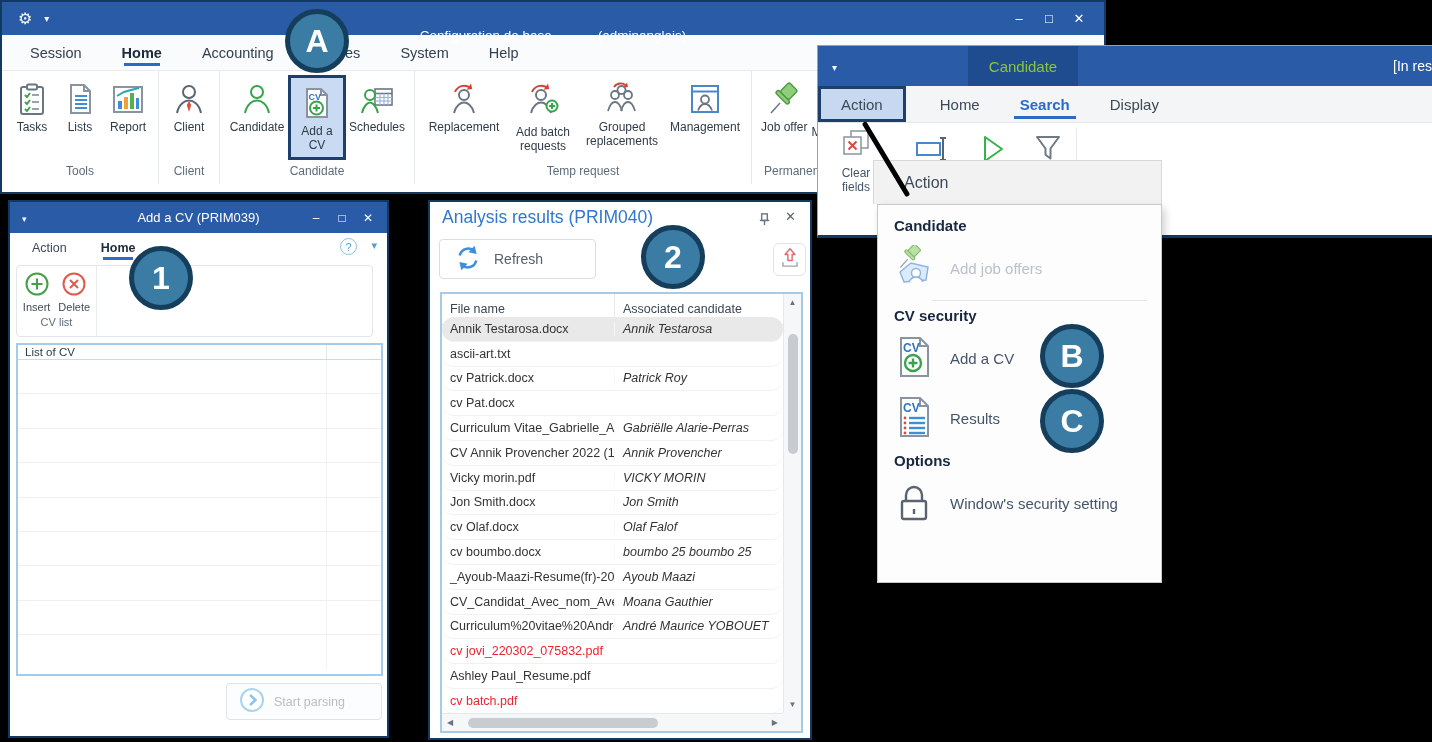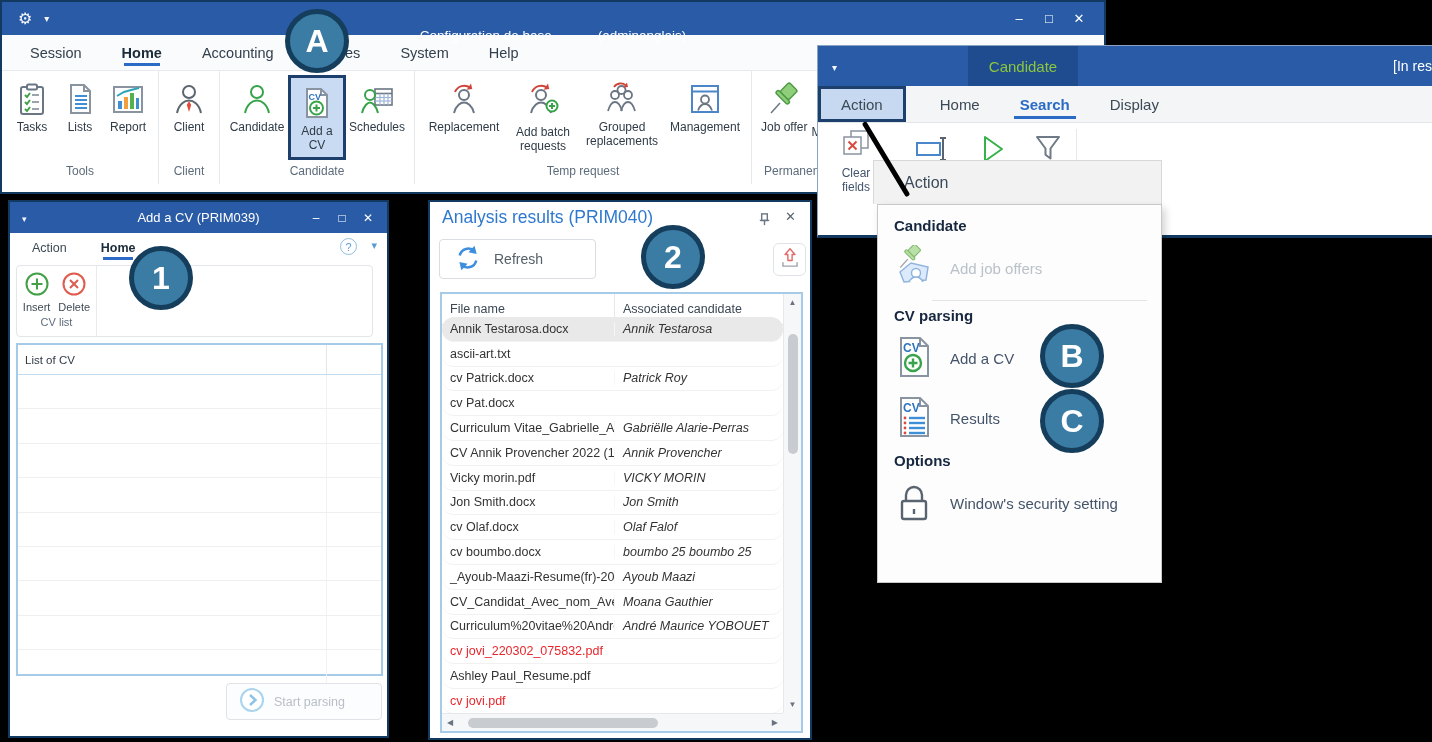--- a/index.html
+++ b/index.html
@@ -41,21 +41,21 @@
   .w1tabs{height:29px;display:flex;align-items:stretch;padding-left:22px;gap:34px;font-size:12.5px;color:#3c4956;position:relative;background:#fff;}
   .w1tabs .tab.active::after{bottom:2px;}
   .w1help{position:absolute;right:30px;top:5px;width:17px;height:17px;border:1.5px solid #8fbede;border-radius:50%;color:#5b9bd5;font-size:11px;display:flex;align-items:center;justify-content:center;}
   .w1chev{position:absolute;right:10px;top:6px;color:#5b9bd5;font-size:11px;}
   .w1card{position:absolute;left:6px;top:63px;width:357px;height:72px;border:1px solid #e2e5e9;border-radius:4px;display:flex;}
   .w1cardleft{width:80px;border-right:1px solid #e8ebee;display:flex;flex-direction:column;align-items:center;padding-top:5px;}
   .w1iconrow{display:flex;gap:8px;}
   .w1ibtn{display:flex;flex-direction:column;align-items:center;font-size:11px;color:#3f4a55;gap:2px;}
   .w1grouplabel{margin-top:3px;font-size:11px;color:#5d6c7b;}
   .w1table{position:absolute;left:6px;top:141px;width:367px;height:333px;border:2px solid #a6cbe8;}
-  .w1thead{height:30px;border-bottom:1px solid #c3dcf0;display:flex;font-size:11.5px;color:#2f3b47;align-items:center;}
+  .w1thead{height:15px;border-bottom:1px solid #c3dcf0;display:flex;font-size:11.5px;color:#2f3b47;align-items:center;}
   .w1th1{flex:1;padding-left:7px;} .w1th2{width:55px;border-left:1px solid #e4e7ea;height:100%;}
   .w1row{height:34.4px;border-bottom:1px solid #efefef;display:flex;}
   .w1row .cell2{margin-left:auto;width:55px;border-left:1px solid #f2f2f2;}
   .w1start{position:absolute;left:216px;top:481px;width:156px;height:37px;border:1px solid #e0e3e7;border-radius:4px;background:#fcfdfe;display:flex;align-items:center;gap:9px;padding-left:12px;font-size:12.5px;color:#b8bec5;}
 
   
   .win2{position:absolute;left:428px;top:200px;width:384px;height:540px;background:#fff;border:2px solid #12395f;z-index:3;}
   .win2title{position:absolute;left:12px;top:5px;font-size:17.5px;color:#2e79cf;}
   .w2pin{position:absolute;right:38px;top:10px;}
   .w2close{position:absolute;right:14px;top:7px;color:#5a646e;font-size:13px;}
@@ -404,21 +404,21 @@
                 <rect x="14" y="2" width="12" height="13" rx="2" fill="#b9e0a6" stroke="#86bb72" stroke-width="1.5"></rect>
                 <rect x="11.5" y="15" width="17" height="4" rx="2" fill="#b9e0a6" stroke="#86bb72" stroke-width="1.5"></rect>
               </g>
               <line x1="13" y1="21" x2="3" y2="32" stroke="#9aa4ae" stroke-width="1.5"></line>
             </g>
           </svg>
       </span>
       <span>Add job offers</span>
     </div>
     <div class="dd-sep"></div>
-    <div class="dd-header">CV parsing</div>
+    <div class="dd-header">CV security</div>
     <div class="dd-item">
       <span>
         <svg width="44" height="44" viewBox="0 0 44 44">
             <path d="M9 3 h19 l8 8 v30 h-27 z" fill="#fff" stroke="#8a94a0" stroke-width="2"></path>
             <path d="M28 3 v8 h8" fill="none" stroke="#8a94a0" stroke-width="2"></path>
             <text x="11" y="17" font-size="12" font-weight="bold" fill="#2f74c0">CV</text>
             <circle cx="21" cy="28" r="8" fill="#fff" stroke="#37a34a" stroke-width="2.4"></circle>
             <path d="M21 23.5 v9 M16.5 28 h9" stroke="#37a34a" stroke-width="2.4"></path>
           </svg>
       </span>
@@ -635,21 +635,21 @@
           </div>
         <div class="r2row">
             <div class="c-file error">cv jovi_220302_075832.pdf</div>
             <div class="c-cand"></div>
           </div>
         <div class="r2row">
             <div class="c-file">Ashley Paul_Resume.pdf</div>
             <div class="c-cand"></div>
           </div>
         <div class="r2row">
-            <div class="c-file error">cv jovi.pdf</div>
+            <div class="c-file error">cv batch.pdf</div>
             <div class="c-cand"></div>
           </div>
       </div>
       <div class="vscroll">
         <span class="sa" style="top:4px">▲</span>
         <span class="vthumb"></span>
         <span class="sa" style="bottom:4px">▼</span>
       </div>
       <div class="hscroll">
         <span class="sa" style="left:5px">◀</span>

